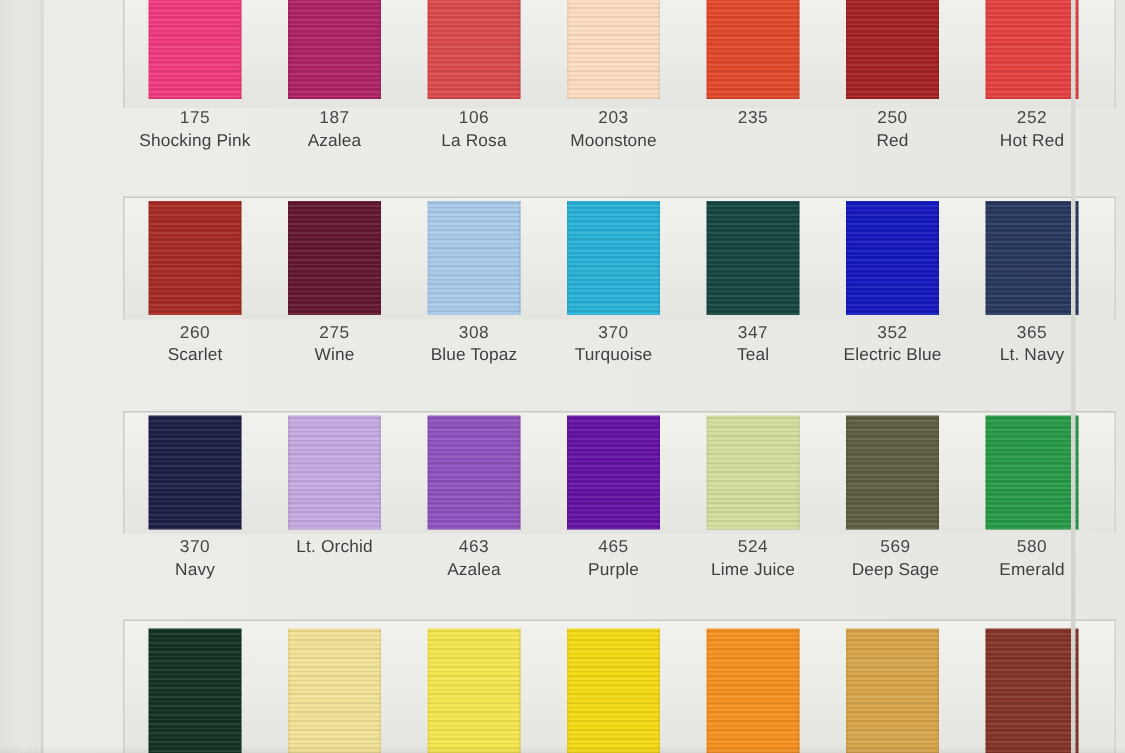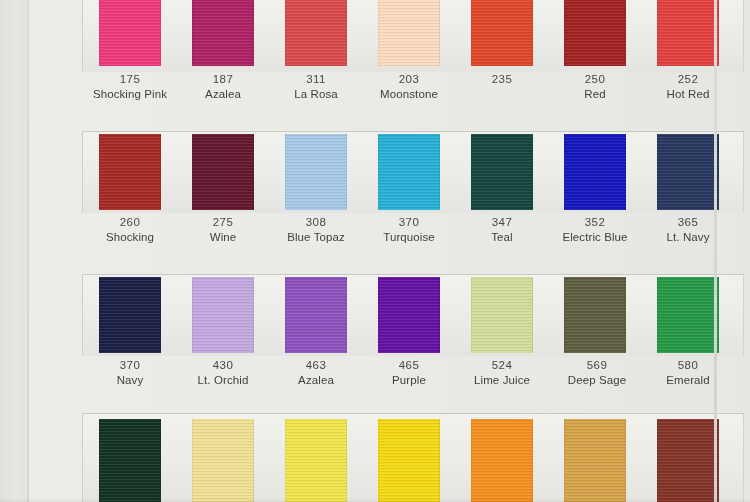--- a/index.html
+++ b/index.html
@@ -154,21 +154,21 @@
       <div class="labels" style="top:72px;">
         <div class="label" style="left:1px;">
           <span class="code">175</span>
           <span class="name">Shocking Pink</span>
         </div>
         <div class="label" style="left:94px;">
           <span class="code">187</span>
           <span class="name">Azalea</span>
         </div>
         <div class="label" style="left:187px;">
-          <span class="code">311</span>
+          <span class="code">106</span>
           <span class="name">La Rosa</span>
         </div>
         <div class="label" style="left:280px;">
           <span class="code">203</span>
           <span class="name">Moonstone</span>
         </div>
         <div class="label" style="left:373px;text-align:center;">
           <span class="code">235</span>
         </div>
         <div class="label" style="left:466px;">
@@ -189,21 +189,21 @@
         <div class="swatch" style="left: 118px; background-color: rgb(99, 24, 47);"></div>
         <div class="swatch" style="left: 211px; background-color: rgb(167, 201, 232);"></div>
         <div class="swatch" style="left: 304px; background-color: rgb(40, 176, 214);"></div>
         <div class="swatch" style="left: 397px; background-color: rgb(20, 70, 63);"></div>
         <div class="swatch" style="left: 490px; background-color: rgb(20, 24, 189);"></div>
         <div class="swatch" style="left: 583px; background-color: rgb(39, 55, 94);"></div>
       </div>
       <div class="labels" style="top:78px;">
         <div class="label" style="left:1px;">
           <span class="code">260</span>
-          <span class="name">Shocking</span>
+          <span class="name">Scarlet</span>
         </div>
         <div class="label" style="left:94px;text-align:center;">
           <span class="code">275</span>
           <span class="name">Wine</span>
         </div>
         <div class="label" style="left:187px;">
           <span class="code">308</span>
           <span class="name">Blue Topaz</span>
         </div>
         <div class="label" style="left:280px;">
@@ -235,21 +235,20 @@
         <div class="swatch" style="left: 397px; background-color: rgb(211, 220, 154);"></div>
         <div class="swatch" style="left: 490px; background-color: rgb(94, 92, 65);"></div>
         <div class="swatch" style="left: 583px; background-color: rgb(38, 153, 70);"></div>
       </div>
       <div class="labels" style="top:78px;">
         <div class="label" style="left:1px;">
           <span class="code">370</span>
           <span class="name">Navy</span>
         </div>
         <div class="label" style="left:94px;">
-          <span class="code">430</span>
           <span class="name">Lt. Orchid</span>
         </div>
         <div class="label" style="left:187px;">
           <span class="code">463</span>
           <span class="name">Azalea</span>
         </div>
         <div class="label" style="left:280px;">
           <span class="code">465</span>
           <span class="name">Purple</span>
         </div>

